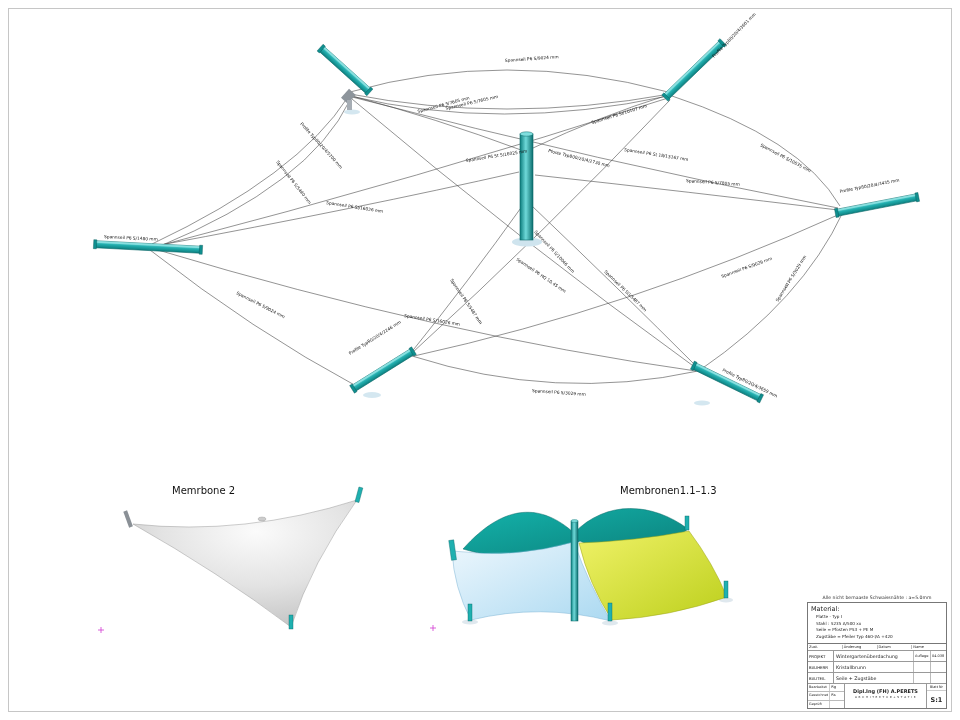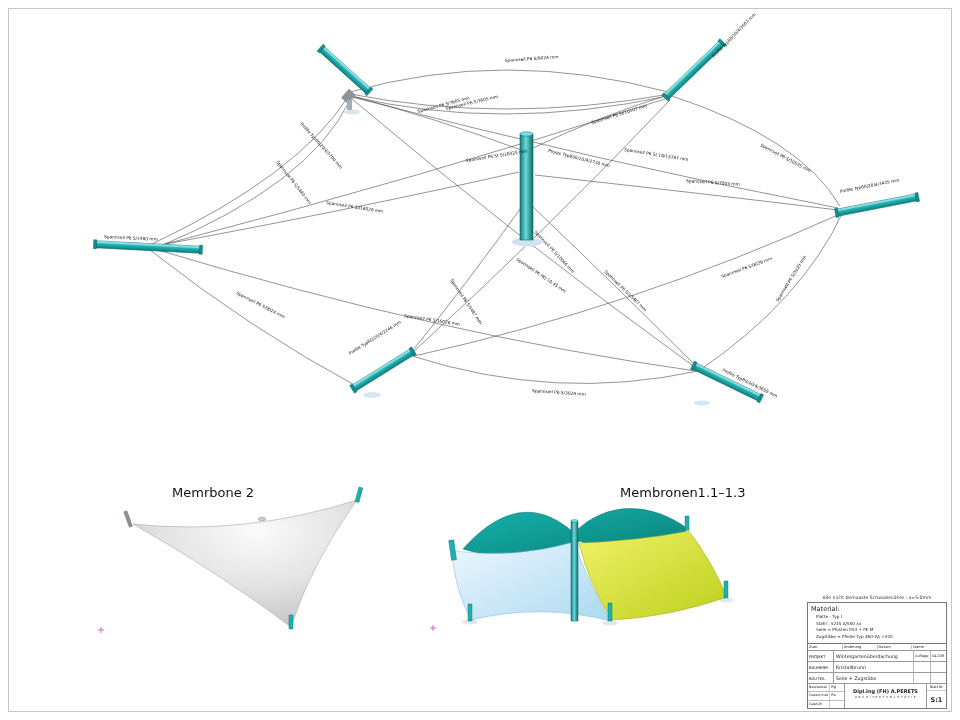--- a/index.html
+++ b/index.html
@@ -2,21 +2,21 @@
 <html><head>
 <meta charset="utf-8">
 <style>
   html,body{margin:0;padding:0;}
   body{width:960px;height:720px;position:relative;background:#ffffff;
        font-family:"DejaVu Sans",sans-serif;overflow:hidden;color:#1a1a1a;}
   .frame{position:absolute;inset:8px;border:1px solid #c6c6c6;pointer-events:none;}
   #plan-svg{position:absolute;left:0;top:0;}
   .cable{fill:none;stroke:#3a3a3a;stroke-width:0.55;}
   .cbl{font-size:4.3px;fill:#151515;}
-  .sec-title{position:absolute;font-size:13px;color:#111;}
+  .sec-title{position:absolute;font-size:10px;color:#111;}
   #m2-title{left:172px;top:485px;}
   #m13-title{left:588px;top:485px;margin-left:32px;}
   
   .tb{position:absolute;right:13px;bottom:11px;width:140px;color:#222;padding-left:40px;}
   .tb-note{font-size:4.6px;text-align:center;margin-bottom:2px;color:#333;}
   .tb-box{border:1px solid #777;padding:2px 3px 3px 3px;background:#fff;}
   .tb-mt{font-size:6.5px;margin-bottom:1.5px;}
   .tb-ml{font-size:4.2px;line-height:1.55;padding-left:5px;white-space:nowrap;}
   .tb-grid{border:1px solid #777;border-top:none;background:#fff;}
   .tb-hrow{display:flex;border-bottom:1px solid #999;height:6px;align-items:center;}

